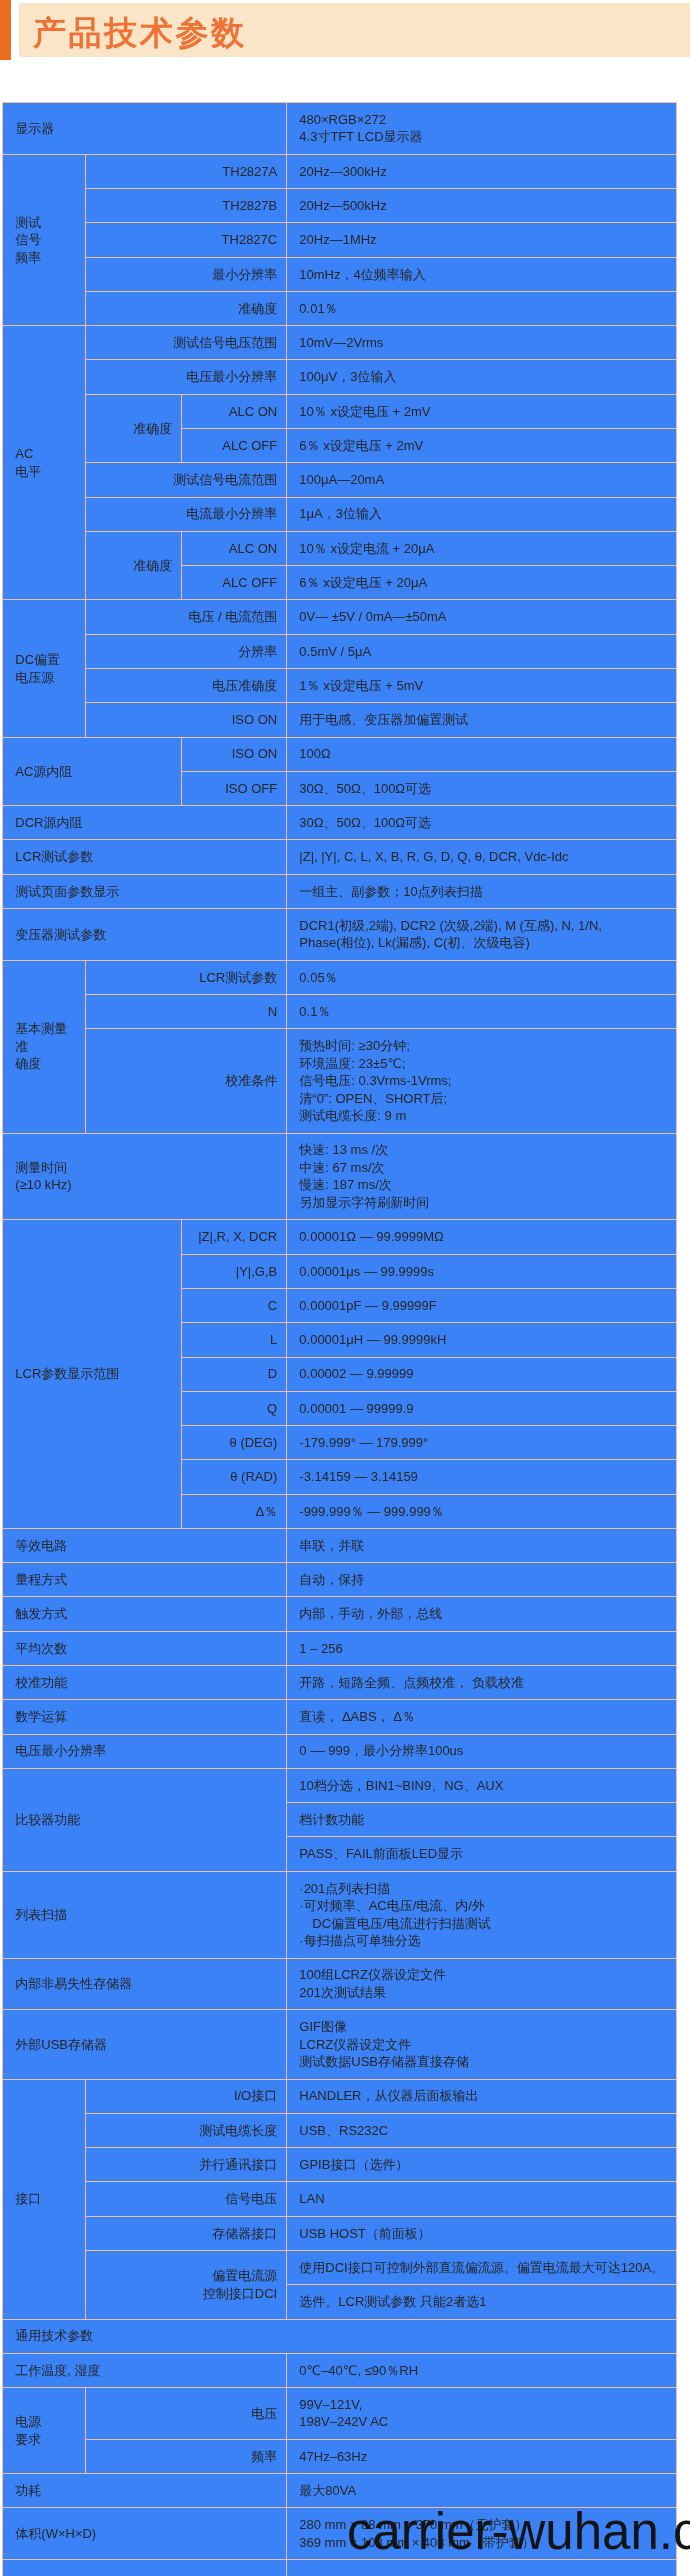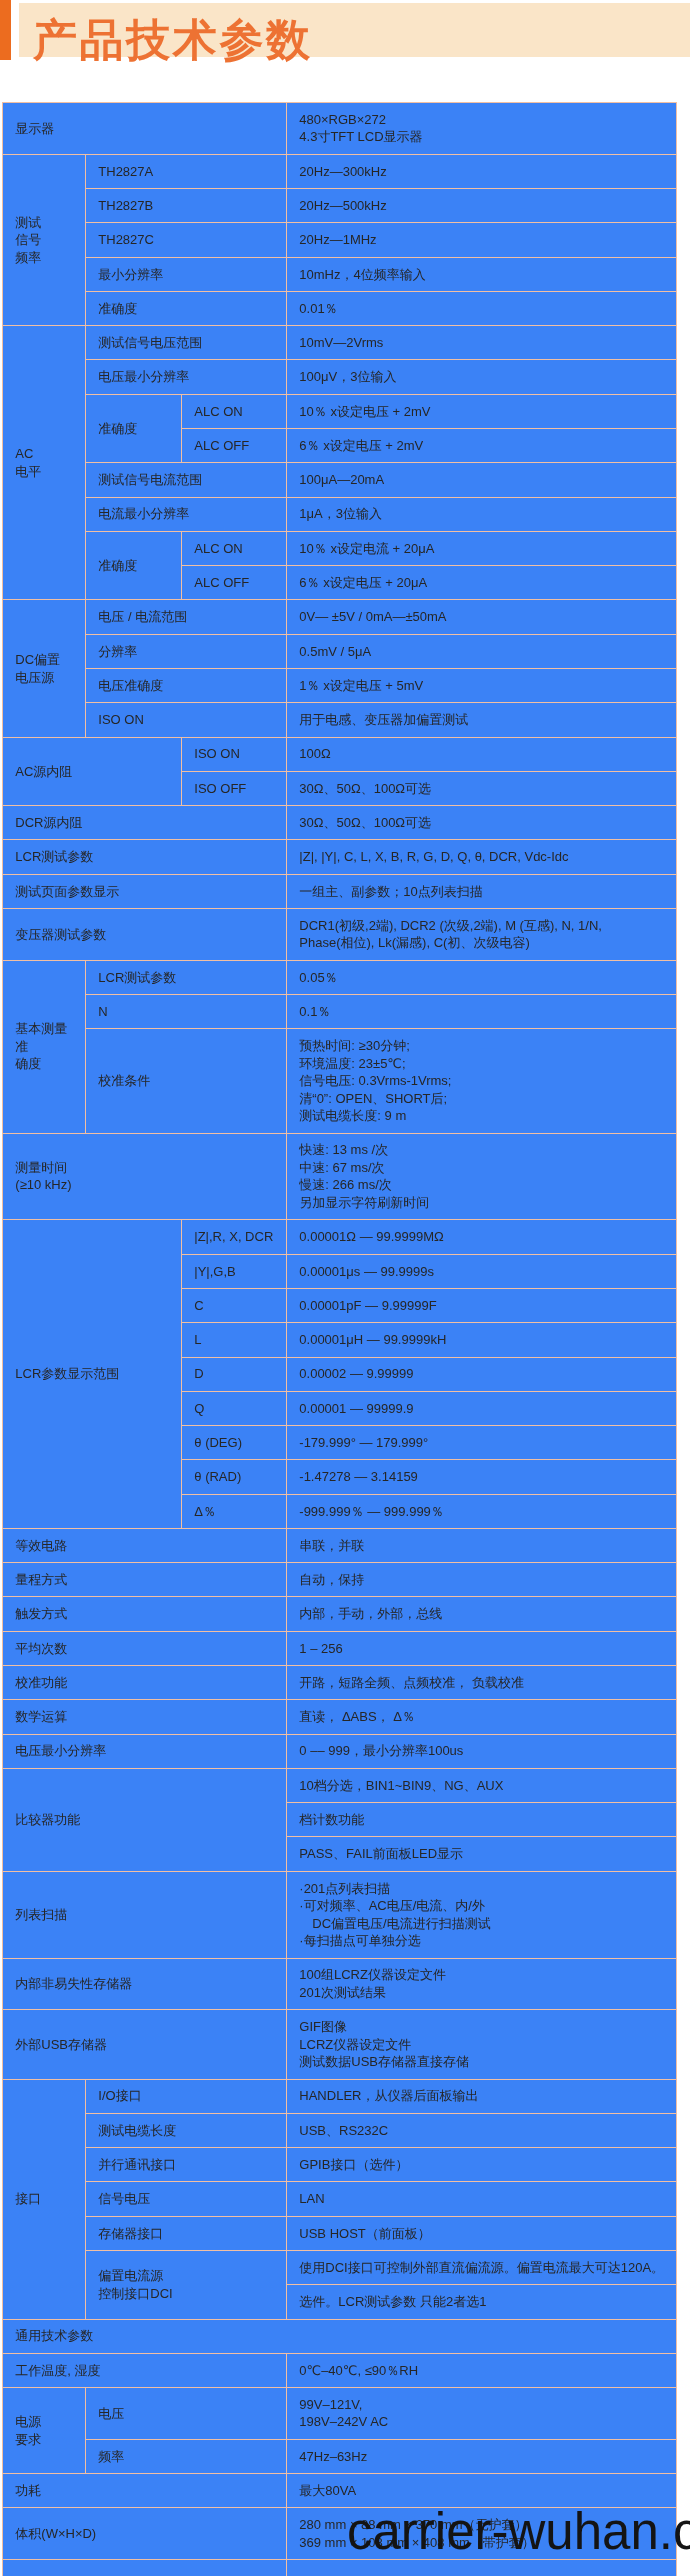--- a/index.html
+++ b/index.html
@@ -5,38 +5,38 @@
   html,body{margin:0;padding:0;}
   body{
     width:691px;height:2576px;position:relative;background:#ffffff;
     font-family:"Liberation Sans","DejaVu Sans",sans-serif;
     overflow:hidden;color:#262626;
   }
   
   .header-band{position:absolute;top:2.6px;left:19px;right:0;height:54px;background:#fae5c8;}
   .header-bar{position:absolute;top:0;left:0;width:11.4px;height:60px;background:#ec6c1f;}
   .page-title{
-    position:absolute;top:10.5px;left:33px;font-size:44px;font-weight:bold;
+    position:absolute;top:10.5px;left:33px;font-size:33px;font-weight:bold;
     color:#ed7233;letter-spacing:2.6px;white-space:nowrap;
   }
   
   table.spec{
     position:absolute;top:102px;left:2px;width:675px;
     border-collapse:collapse;table-layout:fixed;
     border:1.8px solid #c9793f;background:#3b82f6;
   }
   table.spec td{
     border:0.9px solid #f1bfa3;
     font-size:13px;line-height:17.5px;
     padding:7.9px 8.8px 7.9px 12.3px;
     vertical-align:middle;
     word-wrap:break-word;
   }
   td.group,td.label,td.section{padding-left:19px;text-align:left;}
-  td.sub{padding-left:10.5px;text-align:left;}
+  td.sub{padding-left:10.5px;text-align:right;}
   td.value{padding-left:12.3px;text-align:left;}
   td div{min-height:17.5px;}
   
   .watermark{
     position:absolute;top:2502px;left:347px;
     font-size:51px;color:#141414;white-space:nowrap;
     font-family:"Liberation Sans","DejaVu Sans",sans-serif;
     letter-spacing:0px;
   }
 </style>
@@ -304,21 +304,21 @@
         </td>
       </tr>
       <tr>
         <td colspan="3" class="label">
           <div>测量时间</div>
           <div>(≥10 kHz)</div>
         </td>
         <td class="value">
           <div>快速: 13 ms /次</div>
           <div>中速: 67 ms/次</div>
-          <div>慢速: 266 ms/次</div>
+          <div>慢速: 187 ms/次</div>
           <div>另加显示字符刷新时间</div>
         </td>
       </tr>
       <tr>
         <td colspan="2" rowspan="9" class="label">
           <div>LCR参数显示范围</div>
         </td>
         <td class="sub">
           <div>|Z|,R, X, DCR</div>
         </td>
@@ -372,21 +372,21 @@
         </td>
         <td class="value">
           <div>-179.999° — 179.999°</div>
         </td>
       </tr>
       <tr>
         <td class="sub">
           <div>θ (RAD)</div>
         </td>
         <td class="value">
-          <div>-1.47278 — 3.14159</div>
+          <div>-3.14159 — 3.14159</div>
         </td>
       </tr>
       <tr>
         <td class="sub">
           <div>Δ％</div>
         </td>
         <td class="value">
           <div>-999.999％ — 999.999％</div>
         </td>
       </tr>

